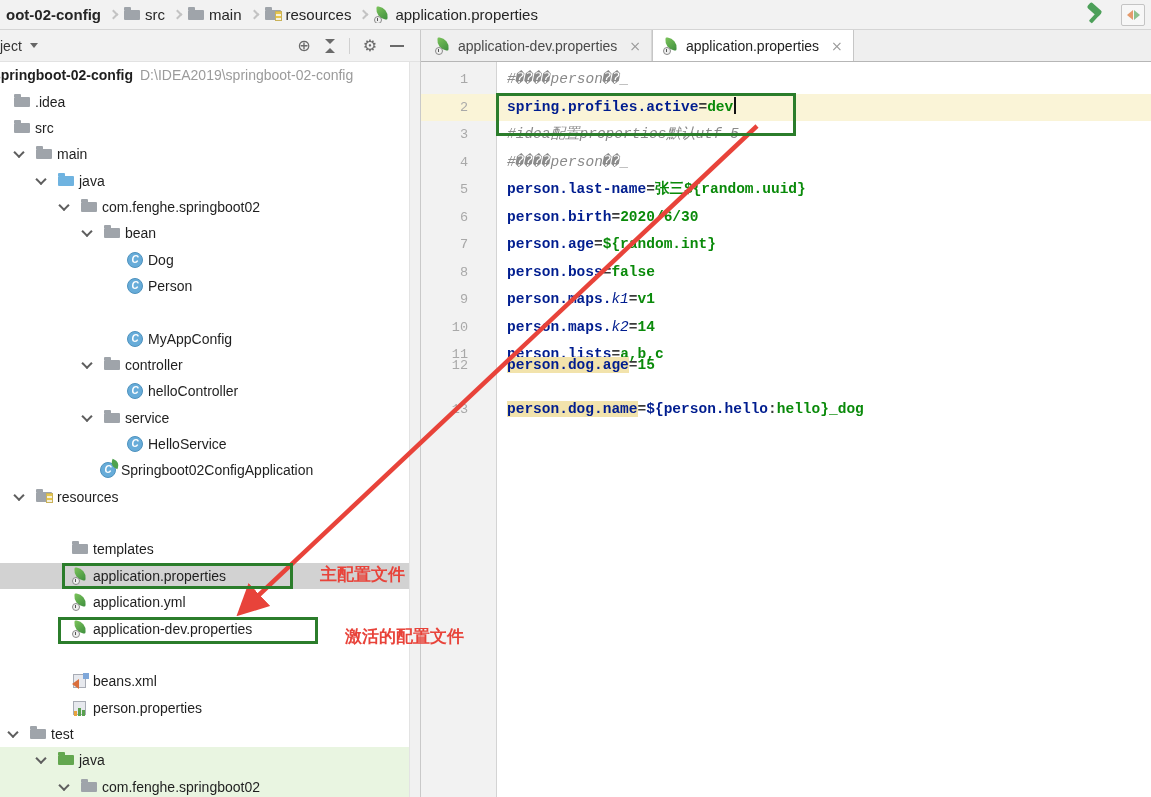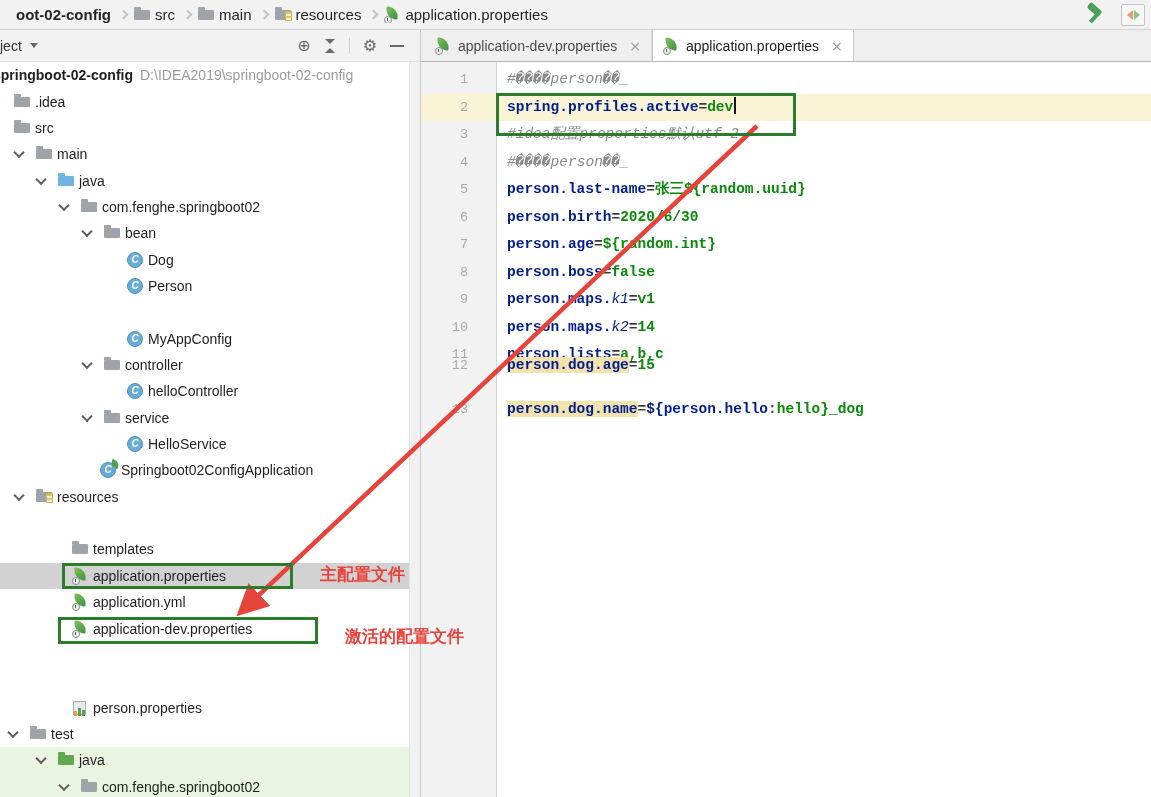--- a/index.html
+++ b/index.html
@@ -3,21 +3,21 @@
 <meta charset="utf-8">
 <style>
   * { box-sizing: border-box; margin: 0; padding: 0; }
   html,body { width:1151px; height:797px; overflow:hidden; }
   body { font-family:"Liberation Sans","DejaVu Sans",sans-serif; background:#fff; position:relative; }
   .page { position:absolute; inset:0; }
 
   
   .crumbbar { position:absolute; left:0; top:0; width:1151px; height:30px;
     background:#F2F2F2; border-bottom:1px solid #D5D5D5; display:flex; align-items:center; }
-  .crumbs { display:flex; align-items:center; padding-left:12px; white-space:nowrap; overflow:hidden; flex:1; }
+  .crumbs { display:flex; align-items:center; padding-left:2px; white-space:nowrap; overflow:hidden; flex:1; }
   .bc-label { font-size:15px; color:#262626; margin:0 4px; }
   .bc-label.bold { font-weight:bold; }
   .bc-sep { width:7px; height:7px; border-top:2px solid #C3C3C3; border-right:2px solid #C3C3C3;
     transform:rotate(45deg); margin:0 7px 0 5px; flex:none; }
   .crumb-actions { display:flex; align-items:center; gap:12px; padding-right:6px; }
 
   .hammer { position:relative; width:26px; height:26px; display:inline-block; }
   .hammer .head { position:absolute; left:4px; top:4px; width:15px; height:7px; background:#4DA05A;
     border-radius:2px; transform:rotate(42deg); }
   .hammer .handle { position:absolute; left:10px; top:8px; width:4px; height:14px; background:#4DA05A;
@@ -298,20 +298,28 @@
           </span>
           <span class="lbl" style="left: 93px;">application.yml</span>
         </div>
         <div class="trow" style="top: 553.35px; height: 26.35px;">
           <span class="ic" style="left: 72px;">
             <i class="leaf"></i>
             <i class="clock"></i>
           </span>
           <span class="lbl" style="left: 93px;">application-dev.properties</span>
         </div>
+        <div class="trow" style="top: 606.05px; height: 26.35px;">
+          <span class="ic" style="left: 72px;">
+            <i class="page-ic"></i>
+            <i class="xml-sq"></i>
+            <i class="xml-tri"></i>
+          </span>
+          <span class="lbl" style="left: 93px;">beans.xml</span>
+        </div>
         <div class="trow" style="top: 632.4px; height: 26.35px;">
           <span class="ic" style="left: 72px;">
             <i class="page-ic"></i>
             <i class="bars">
               <i></i>
               <i></i>
               <i></i>
             </i>
           </span>
           <span class="lbl" style="left: 93px;">person.properties</span>
@@ -367,21 +375,21 @@
           <div class="cl" style="top: 4px;">
             <span class="num">1</span>
             <span class="codespans"><span class="tk-comment">#����person��_</span></span>
           </div>
           <div class="cl" style="top: 31.5px;">
             <span class="num">2</span>
             <span class="codespans"><span class="tk-key">spring.profiles.active</span><span class="tk-op">=</span><span class="tk-value">dev</span><span class="tk-caret"></span></span>
           </div>
           <div class="cl" style="top: 59px;">
             <span class="num">3</span>
-            <span class="codespans"><span class="tk-comment">#idea配置properties默认utf-2</span></span>
+            <span class="codespans"><span class="tk-comment">#idea配置properties默认utf-5</span></span>
           </div>
           <div class="cl" style="top: 86.5px;">
             <span class="num">4</span>
             <span class="codespans"><span class="tk-comment">#����person��_</span></span>
           </div>
           <div class="cl" style="top: 114px;">
             <span class="num">5</span>
             <span class="codespans"><span class="tk-key">person.last-name</span><span class="tk-op">=</span><span class="tk-value">张三${random.uuid}</span></span>
           </div>
           <div class="cl" style="top: 141.5px;">

